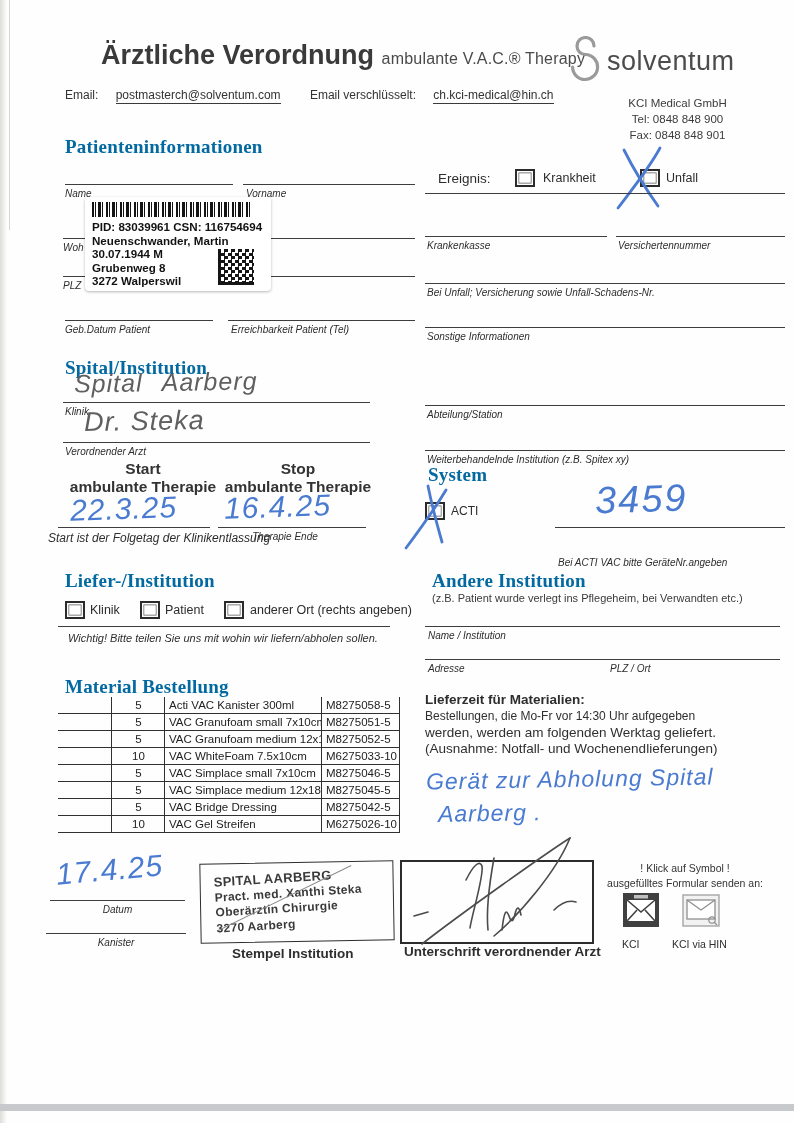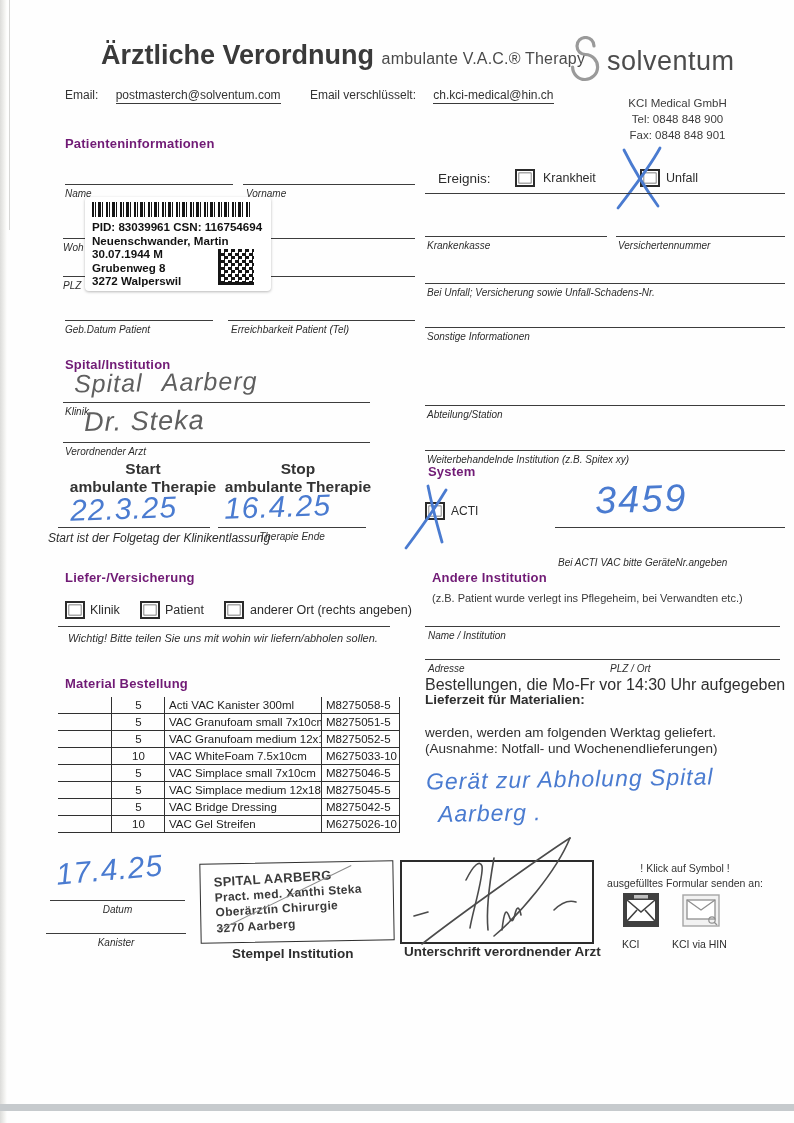--- a/index.html
+++ b/index.html
@@ -8,21 +8,21 @@
   
   .edge-left{position:absolute;left:0;top:0;width:7px;height:1123px;
              background:linear-gradient(90deg,#dcdcda,#f4f4f2 70%,rgba(255,255,255,0));}
   .edge-left-line{position:absolute;left:9px;top:0;width:1px;height:230px;background:#b5b5b3;opacity:.55;}
   .edge-bottom{position:absolute;left:0;top:1104px;width:794px;height:7px;background:#c6cacd;}
   
   .abs{position:absolute;}
   .rule{position:absolute;height:0;border-top:1.4px solid #3d3d3d;}
   .lbl{position:absolute;font-style:italic;font-size:10px;color:#2d2d2d;white-space:nowrap;}
   .lbl.center{text-align:center;}
-  .sect{position:absolute;font-weight:bold;font-size:13px;color:#701a75;letter-spacing:.2px;white-space:nowrap;}
+  .sect{position:absolute;font-weight:bold;font-size:19px;color:#0369a1;letter-spacing:.2px;white-space:nowrap;font-family:Liberation Serif, serif;}
   .cbx{position:absolute;width:16px;height:14px;border:2px solid #2b2b2b;background:#fff;box-shadow:inset 0 0 0 1.5px #fff, inset 0 0 0 2.2px #555;}
   .cblabel{position:absolute;font-size:12.5px;color:#2c2c2c;white-space:nowrap;}
   .ink{color:#4a7bd0;font-style:italic;white-space:nowrap;letter-spacing:1px;}
   .pencil{color:#5f5f5f;font-style:italic;white-space:nowrap;letter-spacing:1px;}
   
   .title{position:absolute;left:65px;top:40px;font-size:27px;font-weight:bold;color:#3a3a3a;white-space:nowrap;margin-left:36px;}
   .subtitle{font-size:16px;font-weight:normal;color:#4a4a4a;letter-spacing:.2px;}
   .email-row{position:absolute;left:65px;top:88px;font-size:12px;color:#333;white-space:nowrap;}
   .email-link{border-bottom:1px solid #3a3a3a;padding-bottom:1px;color:#333;}
   .gap1{display:inline-block;width:14px;} .gap2{display:inline-block;width:26px;}
@@ -161,34 +161,34 @@
   </div>
   <div class="abs" style="left:218px;top:460px;width:160px;text-align:center;font-weight:bold;font-size:15.5px;line-height:18px;color:#333;">
     <div>Stop</div>
     <div>ambulante Therapie</div>
   </div>
   <div class="abs ink" style="left:70px;top:492px;font-size:30px;transform:rotate(-2deg);">22.3.25</div>
   <div class="abs ink" style="left:224px;top:490px;font-size:30px;transform:rotate(-2deg);">16.4.25</div>
   <div class="rule" style="left:58px;top:527px;width:152px;"></div>
   <div class="lbl center" style="left:48px;top:531px;width:172px;font-size:12px;">Start ist der Folgetag der Klinikentlassung</div>
   <div class="rule" style="left:218px;top:527px;width:148px;"></div>
-  <div class="lbl center" style="left:218px;top:531px;width:148px;">Therapie Ende</div>
+  <div class="lbl center" style="left:211px;top:531px;width:148px;">Therapie Ende</div>
 
   <div class="sect" style="left:428px;top:464px;">System</div>
   <div class="cbx" style="left:425px;top:502px;"></div>
   <div class="cblabel" style="left:451px;top:504px;font-size:12px;">ACTI</div>
   <svg class="abs" style="left:402px;top:480px;" width="52" height="72" viewBox="0 0 52 72">
     <path d="M26,6 C30,26 36,48 40,62" fill="none" stroke="#4a7bd0" stroke-width="2.8" stroke-linecap="round"></path>
     <path d="M44,10 C32,30 16,52 4,68" fill="none" stroke="#4a7bd0" stroke-width="2.8" stroke-linecap="round"></path>
   </svg>
   <div class="abs ink" style="left:595px;top:478px;font-size:38px;letter-spacing:2px;transform:rotate(-2deg);">3459</div>
   <div class="rule" style="left:555px;top:527px;width:230px;"></div>
   <div class="lbl" style="left:558px;top:531px;margin-top:26px;">Bei ACTI VAC bitte GeräteNr.angeben</div>
 
-  <div class="sect" style="left:65px;top:570px;">Liefer-/Versicherung</div>
+  <div class="sect" style="left:65px;top:570px;">Liefer-/Institution</div>
   <div class="cbx" style="left:65px;top:601px;"></div>
   <div class="cblabel" style="left:90px;top:603px;">Klinik</div>
   <div class="cbx" style="left:140px;top:601px;"></div>
   <div class="cblabel" style="left:165px;top:603px;">Patient</div>
   <div class="cbx" style="left:224px;top:601px;"></div>
   <div class="cblabel" style="left:250px;top:603px;">anderer Ort  (rechts angeben)</div>
   <div class="rule" style="left:58px;top:626px;width:332px;"></div>
   <div class="abs" style="left:68px;top:632px;font-style:italic;font-size:11px;color:#2e2e2e;white-space:nowrap;">Wichtig! Bitte teilen Sie uns mit wohin wir liefern/abholen sollen.</div>
 
   <div class="sect" style="left:432px;top:570px;">Andere Institution</div>
@@ -245,21 +245,21 @@
     </div>
     <div class="mrow">
       <div class="mc"></div>
       <div class="mc stk">10</div>
       <div class="mc">VAC Gel Streifen</div>
       <div class="mc">M6275026-10</div>
     </div>
   </div>
 
   <div class="abs" style="left:425px;top:692px;font-weight:bold;font-size:13.5px;color:#2d2d2d;">Lieferzeit für Materialien:</div>
-  <div class="abs" style="left:425px;top:676px;font-size:16px;color:#2f2f2f;white-space:nowrap;">Bestellungen, die Mo-Fr vor 14:30 Uhr aufgegeben</div>
+  <div class="abs" style="left:425px;top:709px;font-size:12px;color:#2f2f2f;white-space:nowrap;">Bestellungen, die Mo-Fr vor 14:30 Uhr aufgegeben</div>
   <div class="abs" style="left:425px;top:725px;font-size:13.5px;color:#2f2f2f;white-space:nowrap;">werden, werden am folgenden Werktag geliefert.</div>
   <div class="abs" style="left:425px;top:741px;font-size:13.5px;color:#2f2f2f;white-space:nowrap;">(Ausnahme: Notfall- und Wochenendlieferungen)</div>
   <div class="abs ink" style="left:426px;top:766px;font-size:23px;transform:rotate(-1deg);">Gerät zur Abholung Spital</div>
   <div class="abs ink" style="left:438px;top:800px;font-size:23px;transform:rotate(-1deg);">Aarberg .</div>
 
   <div class="abs ink" style="left:56px;top:853px;font-size:30px;transform:rotate(-5deg);">17.4.25</div>
   <div class="rule" style="left:50px;top:900px;width:135px;"></div>
   <div class="lbl center" style="left:50px;top:904px;width:135px;">Datum</div>
   <div class="rule" style="left:46px;top:933px;width:140px;"></div>
   <div class="lbl center" style="left:46px;top:937px;width:140px;">Kanister</div>

